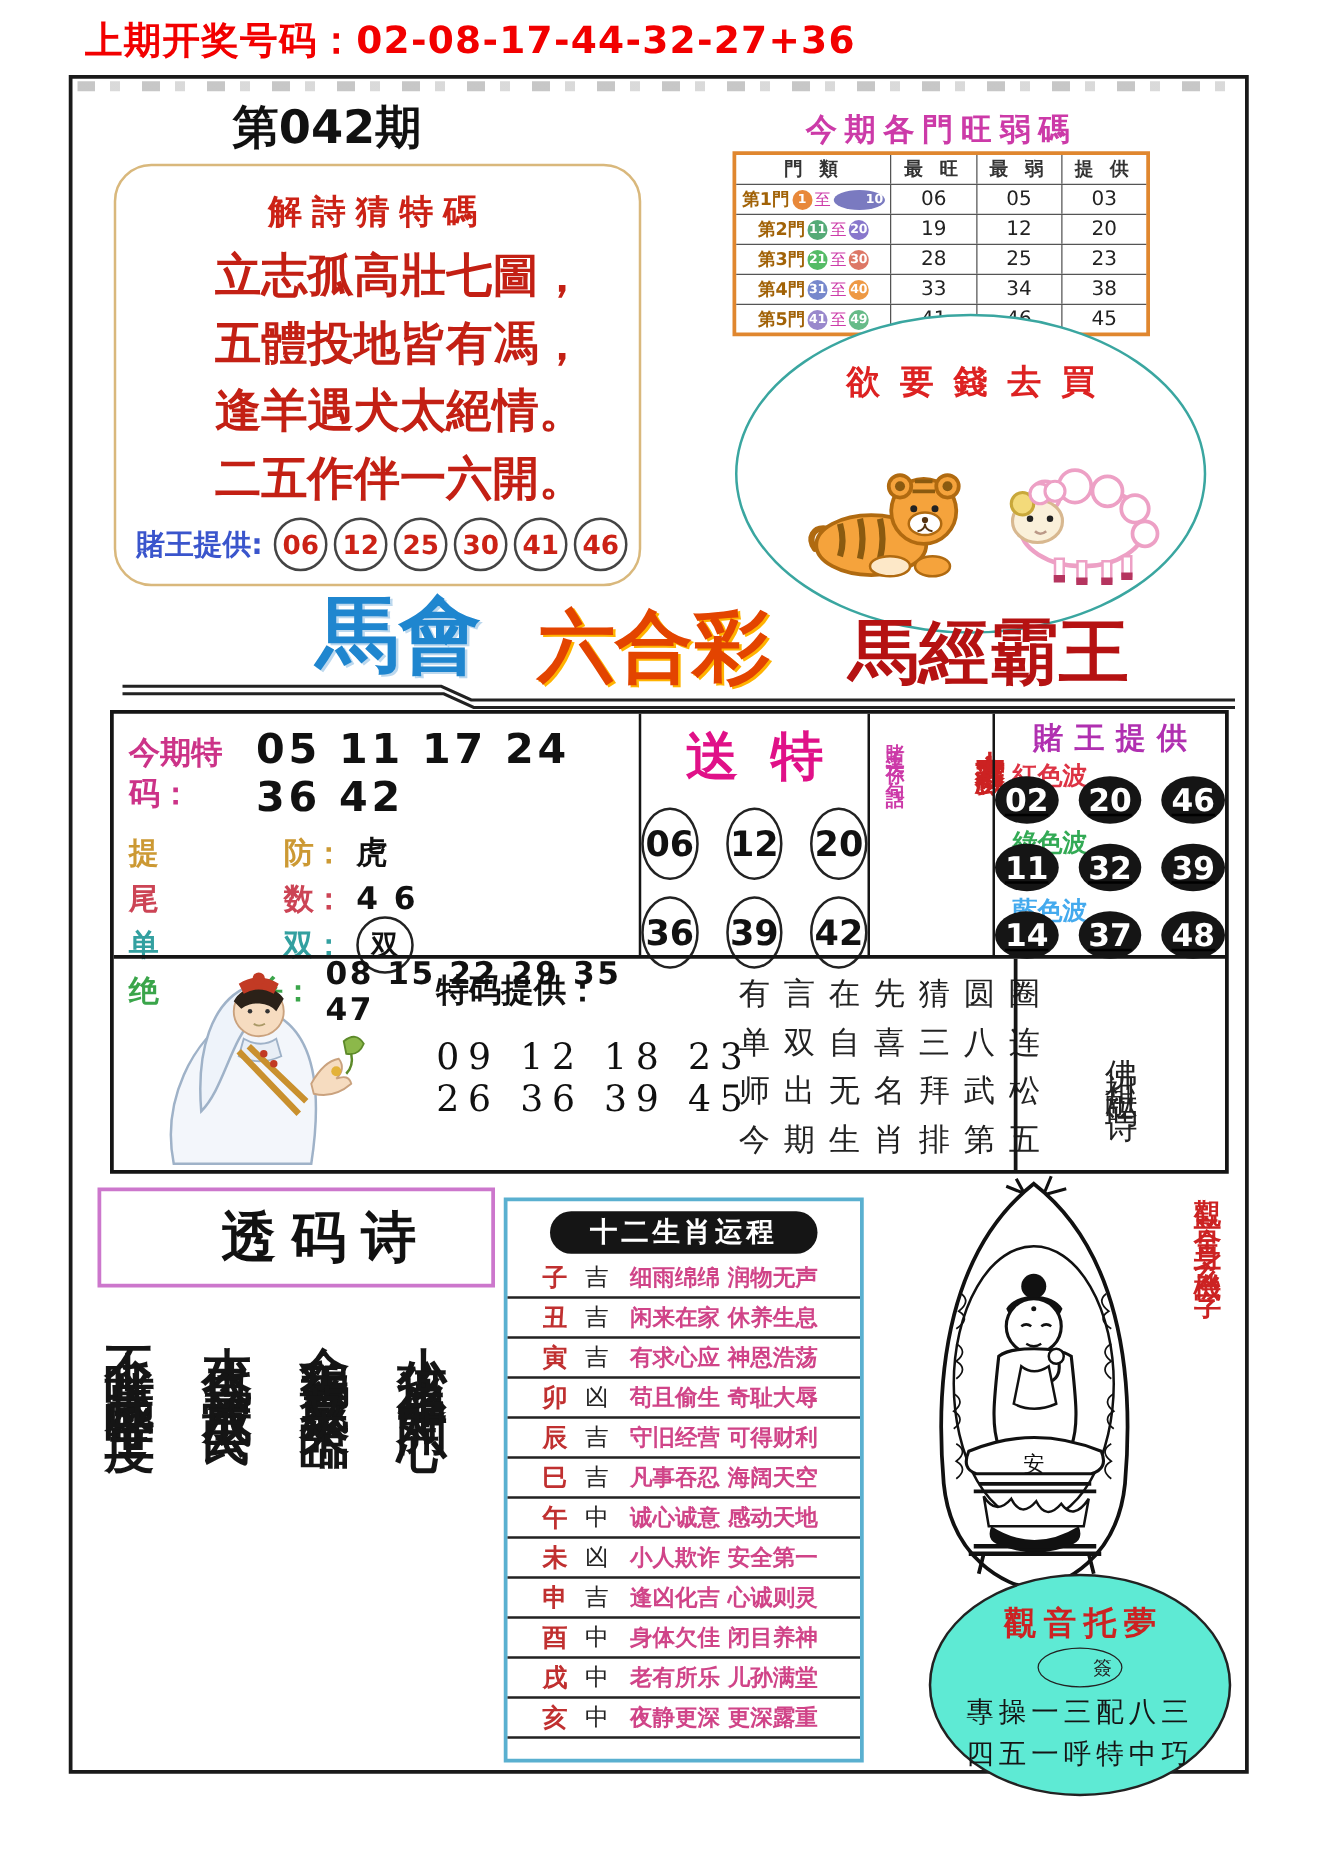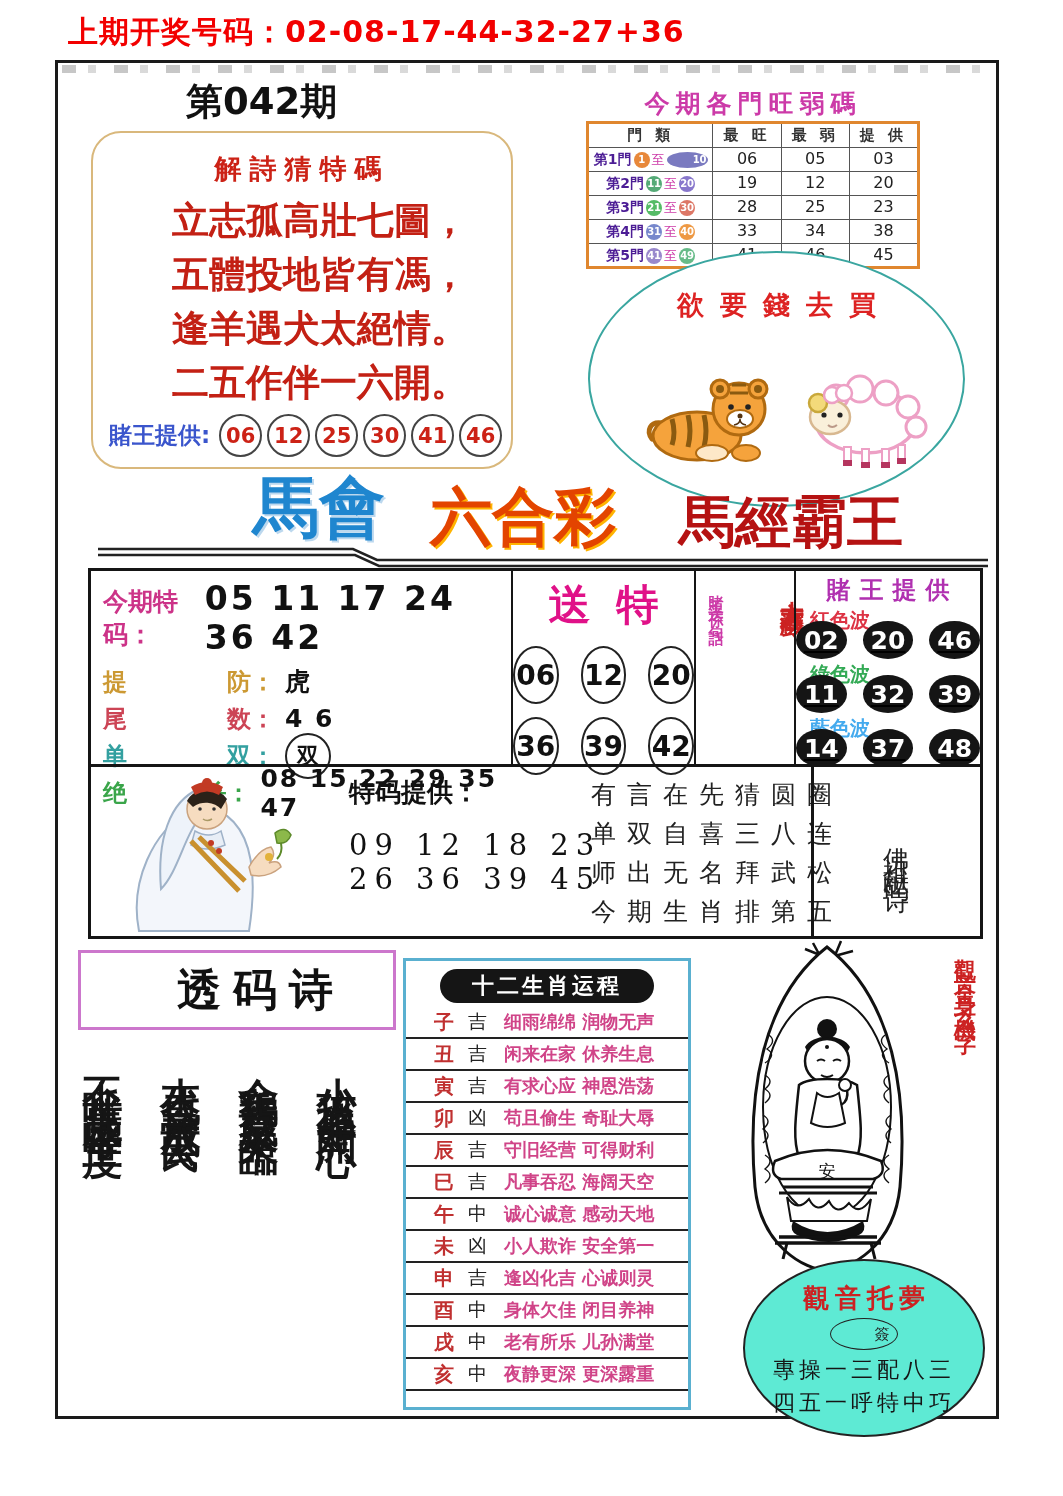--- a/index.html
+++ b/index.html
@@ -28,21 +28,21 @@
 
   
   .men-title{left:530px;top:24px;width:330px;text-align:center;color:#cc3aa8;font-weight:bold;font-size:25px;letter-spacing:6px;}
   .mentable{left:528px;top:58px;width:328px;height:142px;border:3px solid #e0872f;box-shadow:inset 0 0 0 2px #fff;background:#fff;}
   .mrow{display:flex;height:23px;border-bottom:1px solid #555;align-items:center;}
   .mrow:last-child{border-bottom:none;}
   .mc1{width:38%;display:flex;align-items:center;justify-content:center;gap:2px;border-right:1px solid #555;height:100%;}
   .mc{width:20.67%;text-align:center;font-size:16px;color:#222;border-right:1px solid #555;height:100%;line-height:22px;}
   .mc:last-child{border-right:none;}
   .mhead{font-size:15px;color:#333;font-weight:bold;letter-spacing:4px;}
-  .mlabel{color:#4c1d95;font-size:14px;font-weight:bold;}
+  .mlabel{color:#a16207;font-size:14px;font-weight:bold;}
   .mzhi{color:#cc3aa8;font-size:13px;}
   .mcirc{display:inline-flex;width:16px;height:16px;border-radius:50%;color:#fff;font-size:10px;font-weight:bold;
          align-items:center;justify-content:center;}
 
   
   .oval{left:530px;top:188px;width:373px;height:252px;border:2px solid #3aa6a0;border-radius:50%;background:#fff;}
   .oval-text{left:0;right:0;top:34px;text-align:center;color:#dd2222;font-weight:bold;font-size:27px;letter-spacing:16px;text-indent:16px;}
 
   
   .b1{left:195px;top:400px;font-size:66px;font-weight:bold;color:#1f86cf;text-shadow:2px 2px 0 #bcd8ee;}

